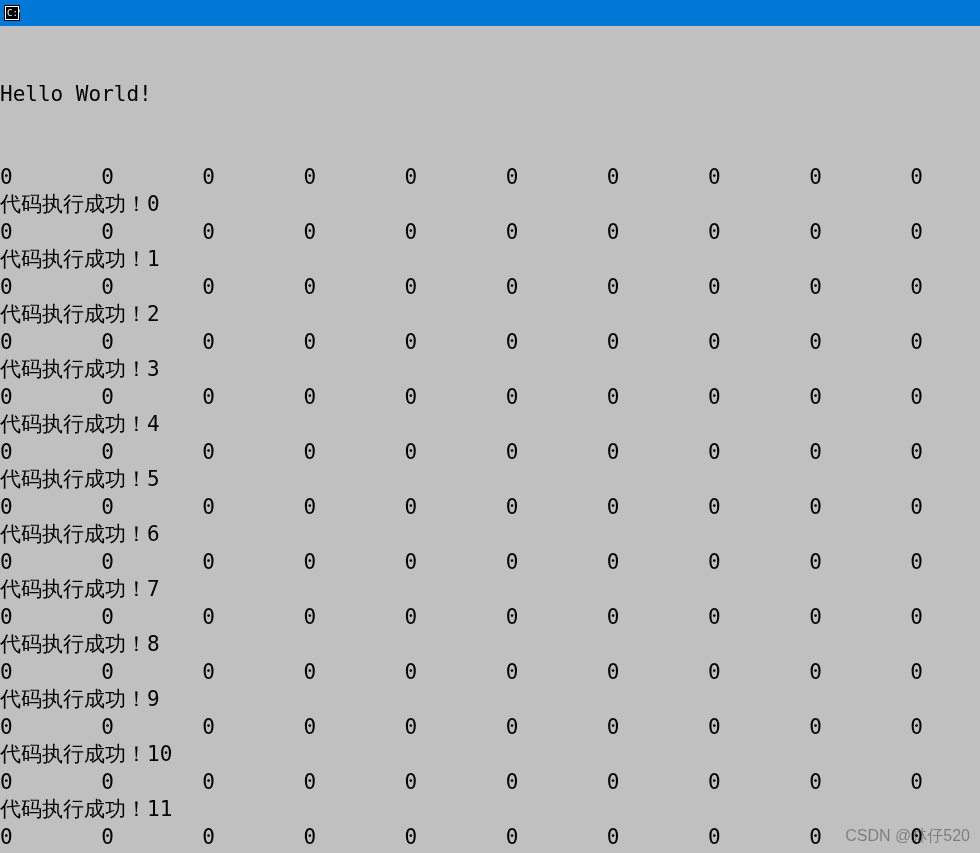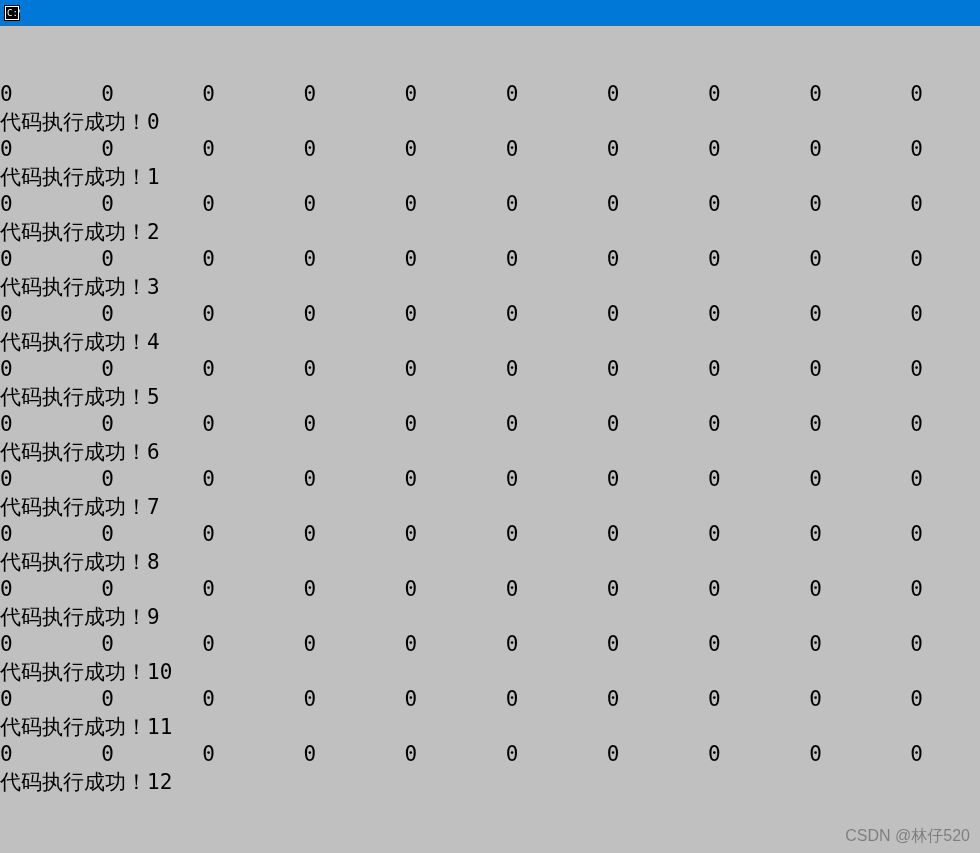--- a/index.html
+++ b/index.html
@@ -68,16 +68,17 @@
     <svg viewBox="0 0 16 16">
       <rect x="0" y="0" width="16" height="16" fill="#000000"></rect>
       <rect x="1" y="1" width="14" height="14" fill="#ffffff"></rect>
       <rect x="2" y="2" width="12" height="12" fill="#000000"></rect>
       <text x="3" y="11" font-size="9" fill="#ffffff" font-family="monospace">C:\</text>
     </svg>
   </span>
 </div>
 
 <div class="console">
+  <div class="console-line">Hello World!</div>
   <div id="console-body"><div class="console-line">0       0       0       0       0       0       0       0       0       0       0       0</div><div class="console-line">代码执行成功！0</div><div class="console-line">0       0       0       0       0       0       0       0       0       0       0       0</div><div class="console-line">代码执行成功！1</div><div class="console-line">0       0       0       0       0       0       0       0       0       0       0       0</div><div class="console-line">代码执行成功！2</div><div class="console-line">0       0       0       0       0       0       0       0       0       0       0       0</div><div class="console-line">代码执行成功！3</div><div class="console-line">0       0       0       0       0       0       0       0       0       0       0       0</div><div class="console-line">代码执行成功！4</div><div class="console-line">0       0       0       0       0       0       0       0       0       0       0       0</div><div class="console-line">代码执行成功！5</div><div class="console-line">0       0       0       0       0       0       0       0       0       0       0       0</div><div class="console-line">代码执行成功！6</div><div class="console-line">0       0       0       0       0       0       0       0       0       0       0       0</div><div class="console-line">代码执行成功！7</div><div class="console-line">0       0       0       0       0       0       0       0       0       0       0       0</div><div class="console-line">代码执行成功！8</div><div class="console-line">0       0       0       0       0       0       0       0       0       0       0       0</div><div class="console-line">代码执行成功！9</div><div class="console-line">0       0       0       0       0       0       0       0       0       0       0       0</div><div class="console-line">代码执行成功！10</div><div class="console-line">0       0       0       0       0       0       0       0       0       0       0       0</div><div class="console-line">代码执行成功！11</div><div class="console-line">0       0       0       0       0       0       0       0       0       0       0       0</div><div class="console-line">代码执行成功！12</div></div>
 </div>
 
 <div class="watermark">CSDN @林仔520</div>
 
 </body></html>

